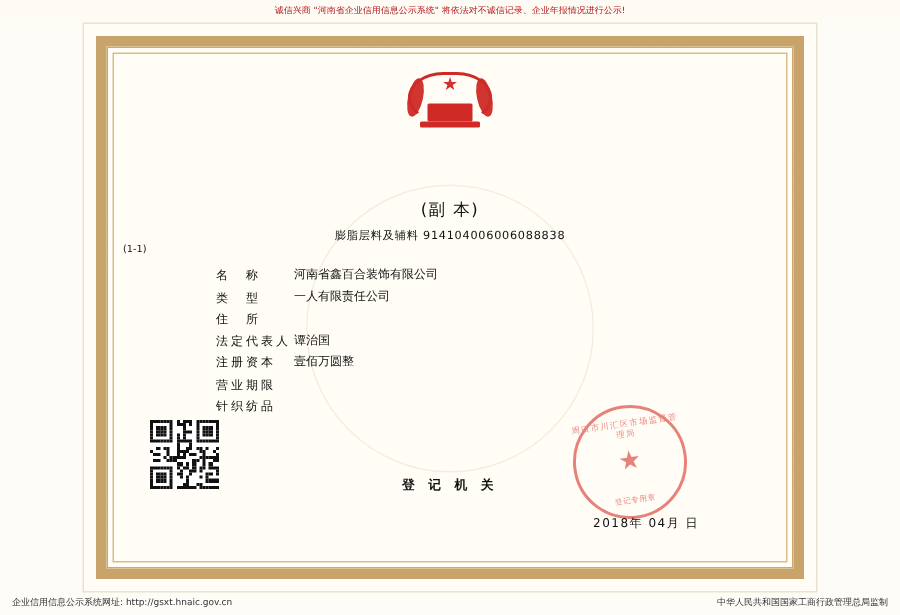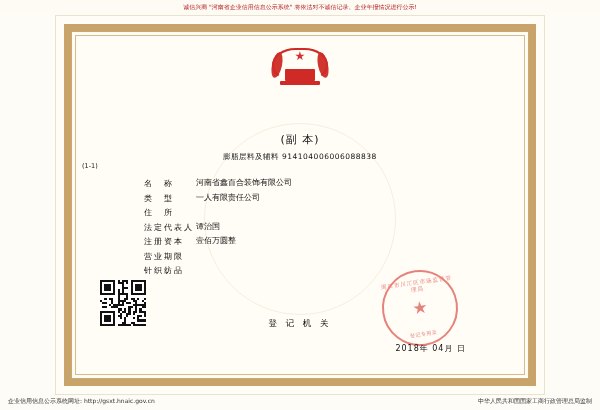--- a/index.html
+++ b/index.html
@@ -111,21 +111,21 @@
   .row.scope .val{line-height:1.5;font-size:7.2px;letter-spacing:.1px;}
   
   .qr{
     position:absolute;left:18px;bottom:46px;width:46px;height:46px;
     background:#fff;
   }
   .qr .cell{position:absolute;background:#111;}
   
   .authority{
     position:absolute;left:0;right:0;bottom:42px;text-align:center;
-    font-size:8.5px;letter-spacing:3px;color:#111;
+    font-size:8.5px;letter-spacing:3px;color:#111;font-weight:bold;
   }
   .date-line{
     position:absolute;right:52px;bottom:18px;
     font-size:8px;letter-spacing:1px;color:#111;
   }
   
   .seal{
     position:absolute;right:60px;bottom:26px;
     width:72px;height:72px;border-radius:50%;
     border:2.5px solid #d9372f;opacity:.62;

